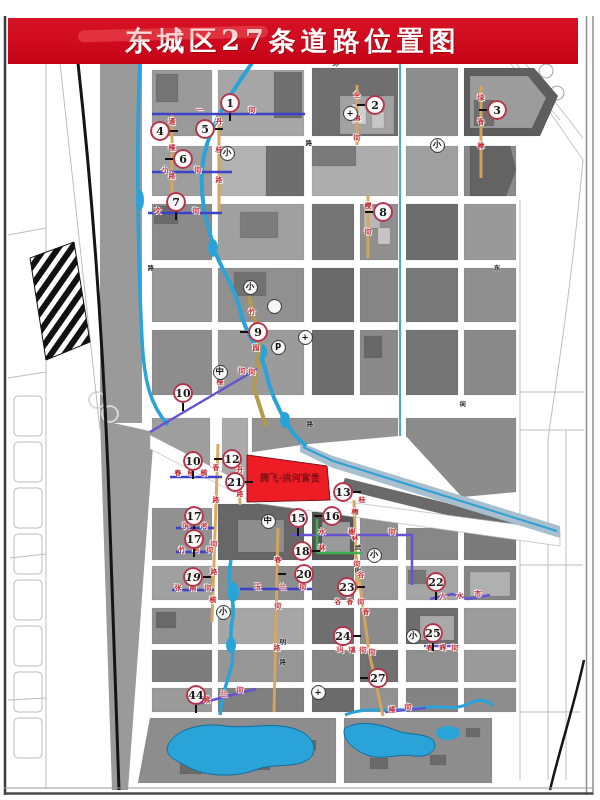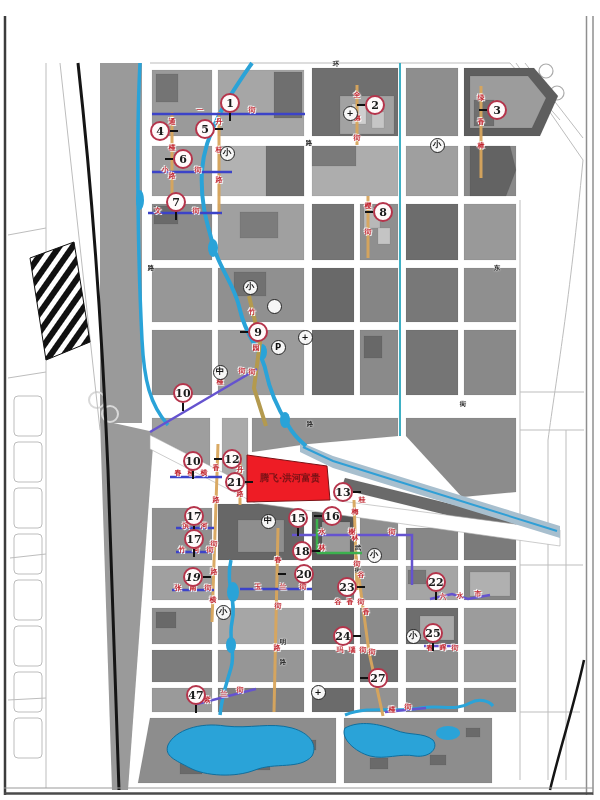--- a/index.html
+++ b/index.html
@@ -271,20 +271,24 @@
 
     <polygon points="247,455 327,466 330,500 247,502" fill="#ee1c25" stroke="#7a1216" stroke-width="1"></polygon>
 
     <path d="M5,16 V795" stroke="#3c3c3c" stroke-width="2.5"></path>
     <path d="M586.5,16 V795" stroke="#8f8f8f" stroke-width="1.5"></path>
     <path d="M593,16 V795" stroke="#8f8f8f" stroke-width="1.5"></path>
     <path d="M4,788 H593" stroke="#999999" stroke-width="1.2"></path>
     <path d="M4,793.5 H593" stroke="#4a4a4a" stroke-width="2.5"></path>
   </svg>
 
+  <div class="banner">
+    <div class="streak"></div>
+    <div class="title">东城区27条道路位置图</div>
+  </div>
 
   <div class="parcel-label">腾飞·洪河富贵</div>
 
   <div id="overlay" class="layer" style="width:600px;height:800px;">
       <div class="mk" style="left: 220px; top: 93px;">1</div>
       <div class="tk" style="left: 229px; top: 113px; width: 2px; height: 8px;"></div>
       <div class="mk" style="left: 365px; top: 95px;">2</div>
       <div class="tk" style="left: 357px; top: 104px; width: 8px; height: 2px;"></div>
       <div class="mk" style="left: 487px; top: 100px;">3</div>
       <div class="tk" style="left: 479px; top: 109px; width: 8px; height: 2px;"></div>
@@ -321,25 +325,25 @@
       <div class="mk" style="left: 183px; top: 567px; font-style: italic;">19</div>
       <div class="tk" style="left: 203px; top: 576px; width: 8px; height: 2px;"></div>
       <div class="mk" style="left: 258px; top: 564px; margin-left: 36px;">20</div>
       <div class="tk" style="left: 278px; top: 573px; width: 8px; height: 2px;"></div>
       <div class="mk" style="left: 225px; top: 472px;">21</div>
       <div class="tk" style="left: 245px; top: 481px; width: 8px; height: 2px;"></div>
       <div class="mk" style="left: 426px; top: 572px;">22</div>
       <div class="tk" style="left: 435px; top: 592px; width: 2px; height: 8px;"></div>
       <div class="mk" style="left: 337px; top: 577px;">23</div>
       <div class="tk" style="left: 357px; top: 586px; width: 8px; height: 2px;"></div>
-      <div class="mk" style="left: 333px; top: 626px;">24</div>
+      <div class="mk" style="left: 333px; top: 626px; border-radius: 9px;">24</div>
       <div class="tk" style="left: 353px; top: 635px; width: 8px; height: 2px;"></div>
       <div class="mk" style="left: 423px; top: 623px;">25</div>
       <div class="tk" style="left: 432px; top: 643px; width: 2px; height: 8px;"></div>
-      <div class="mk" style="left: 186px; top: 685px;">47</div>
+      <div class="mk" style="left: 186px; top: 685px;">44</div>
       <div class="tk" style="left: 195px; top: 705px; width: 2px; height: 8px;"></div>
       <div class="mk" style="left: 368px; top: 668px; border-radius: 9px;">27</div>
       <div class="tk" style="left: 360px; top: 677px; width: 8px; height: 2px;"></div>
       <div class="sym" style="left: 342.5px; top: 105.5px;">+</div>
       <div class="sym" style="left: 266.5px; top: 298.5px;"></div>
       <div class="sym" style="left: 297.5px; top: 329.5px;">+</div>
       <div class="sym" style="left: 270.5px; top: 339.5px;">P</div>
       <div class="sym" style="left: 212.5px; top: 364.5px;">中</div>
       <div class="sym" style="left: 219.5px; top: 145.5px;">小</div>
       <div class="sym" style="left: 429.5px; top: 137.5px;">小</div>

